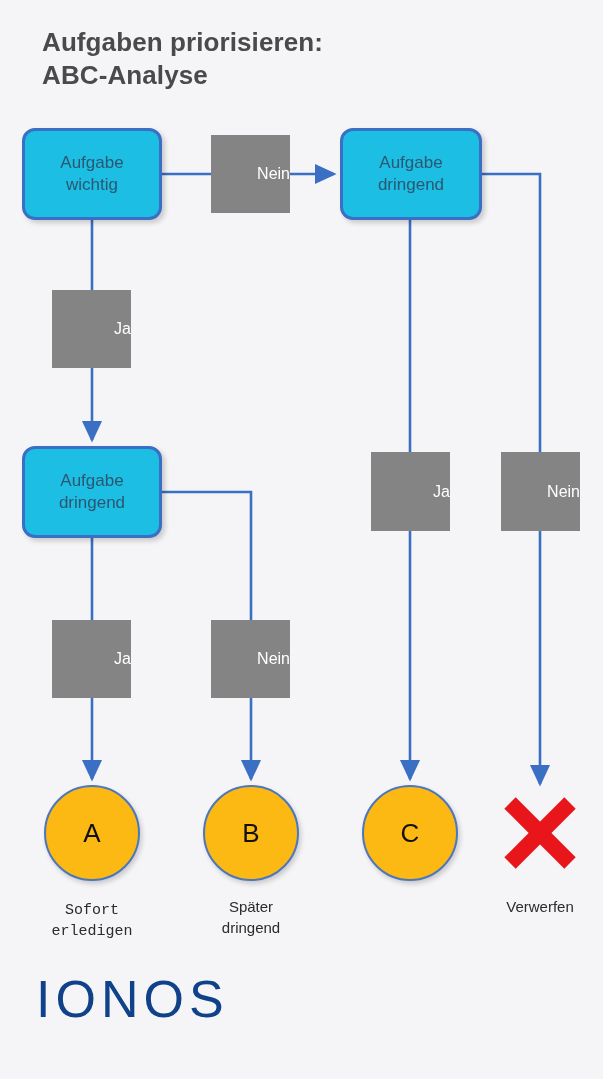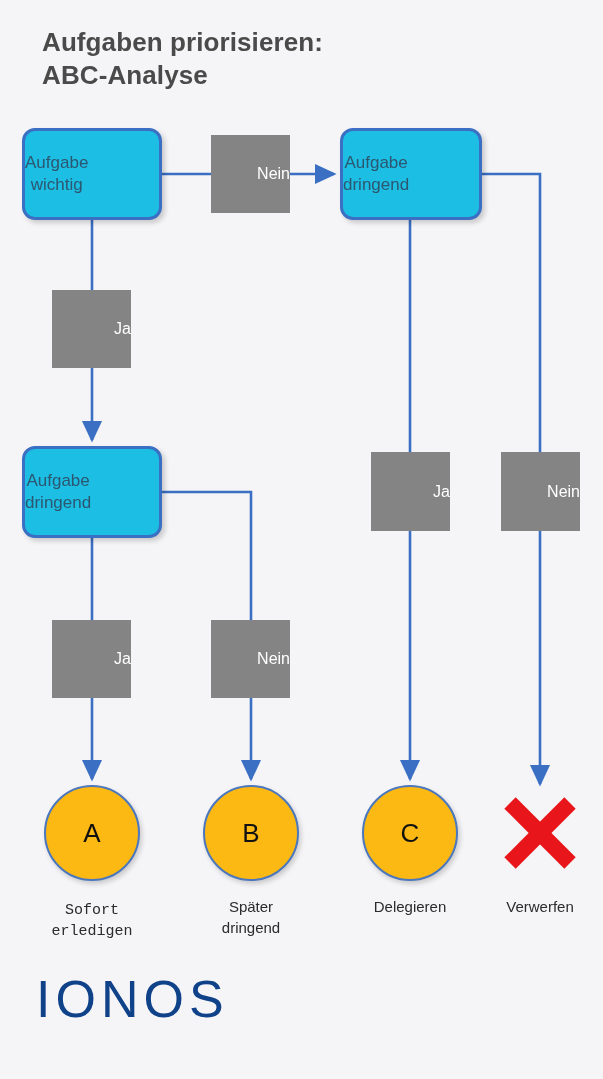--- a/index.html
+++ b/index.html
@@ -23,21 +23,21 @@
   
   #wires{position:absolute;left:0;top:0;width:603px;height:1079px;}
 
   
   .dbox{
     position:absolute;
     background:#1cbee4;
     border:3px solid #3a6fc4;
     border-radius:13px;
     box-sizing:border-box;
-    display:flex;align-items:center;
+    display:flex;align-items:center;justify-content:center;
     text-align:center;
     color:#2c5770;
     font-size:17px;line-height:1.28;
     white-space:pre-line;
     box-shadow:3px 3px 5px rgba(0,0,0,.18);
   }
 
   
   .gbox{
     position:absolute;
@@ -166,21 +166,20 @@
 
   <div class="circle" style="left:203px;top:785px;">
     <span>B</span>
   </div>
   <div class="cap" style="left:171px;top:896px;width:160px;">Später
 dringend</div>
 
   <div class="circle" style="left:362px;top:785px;">
     <span>C</span>
   </div>
-  <div class="cap" style="left:330px;top:896px;width:160px;">Delegieren</div>
 
   <svg class="xmark" style="left:501px;top:794px;" viewBox="0 0 78 78">
     <g stroke="#e8151a" stroke-width="16" stroke-linecap="butt">
       <line x1="9" y1="9" x2="69" y2="69"></line>
       <line x1="69" y1="9" x2="9" y2="69"></line>
     </g>
   </svg>
   <div class="cap" style="left:460px;top:896px;width:160px;">Verwerfen</div>
 
   <div class="logo">IONOS</div>

